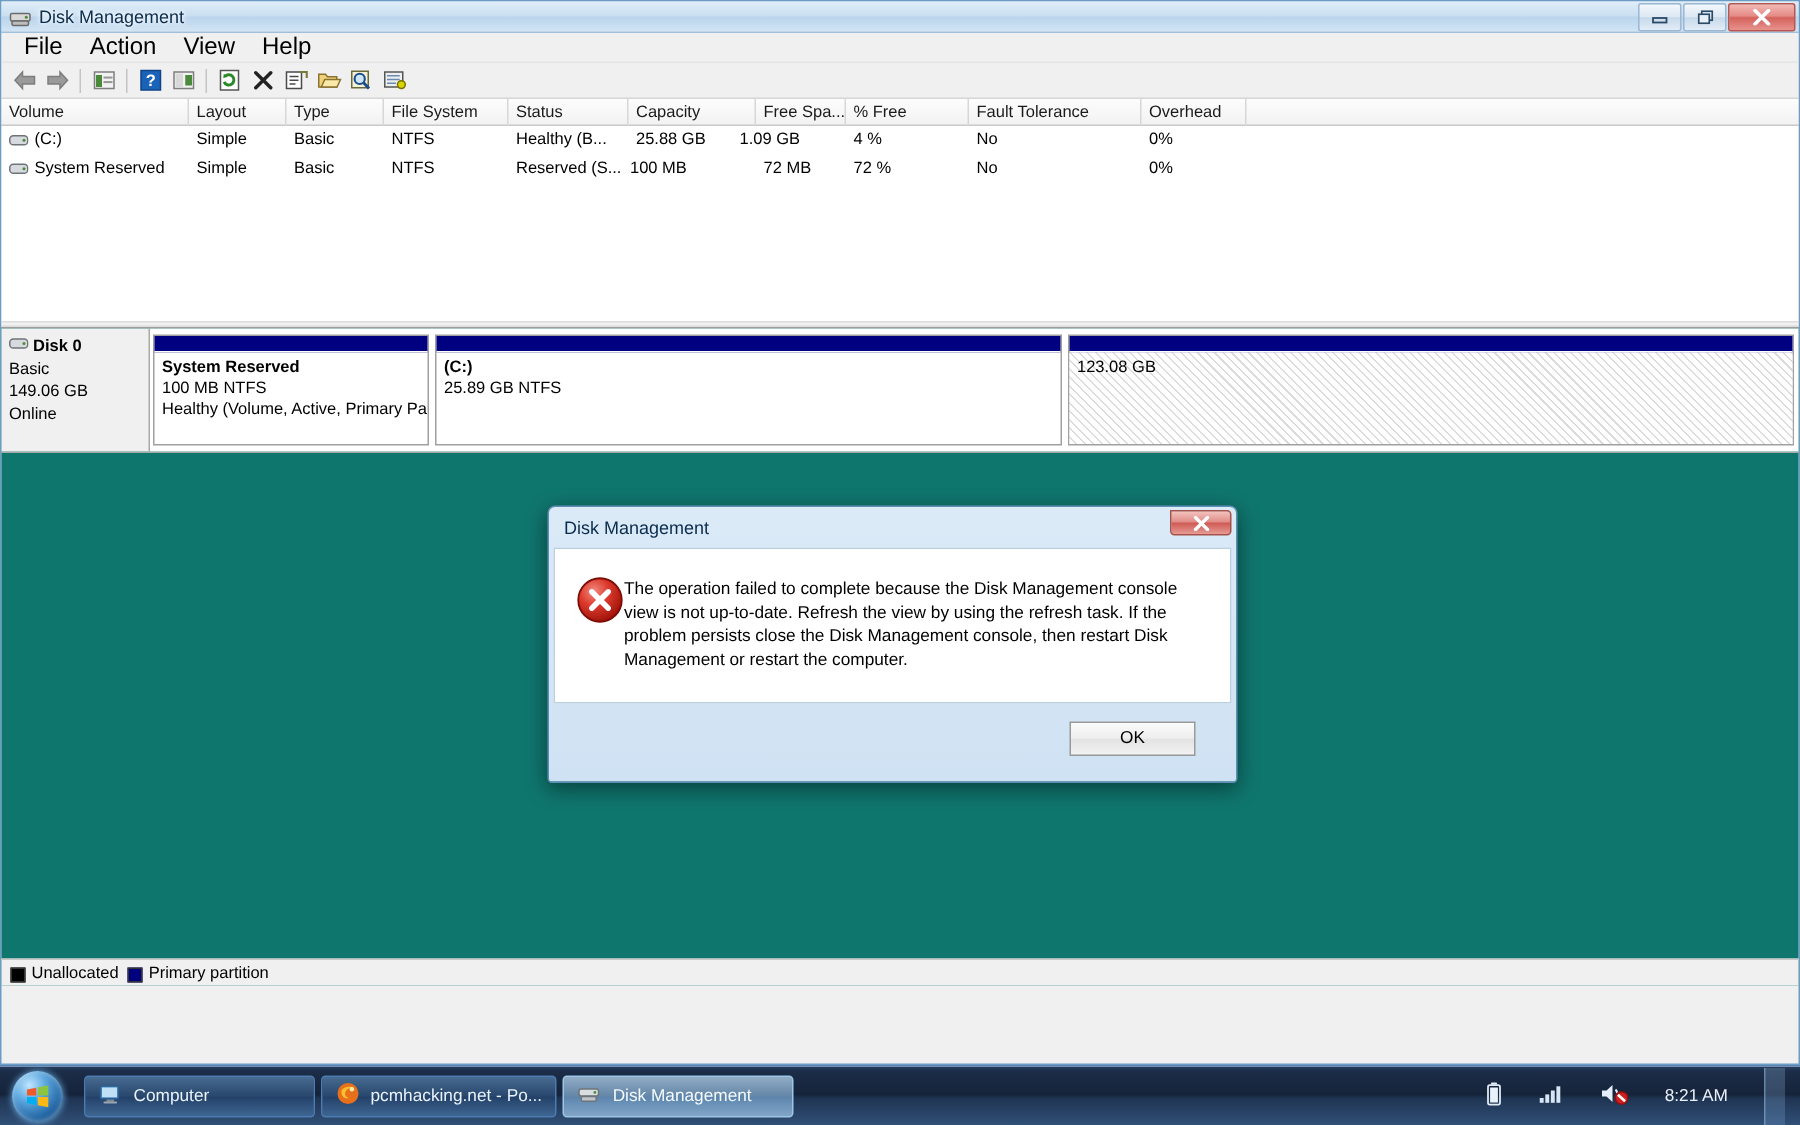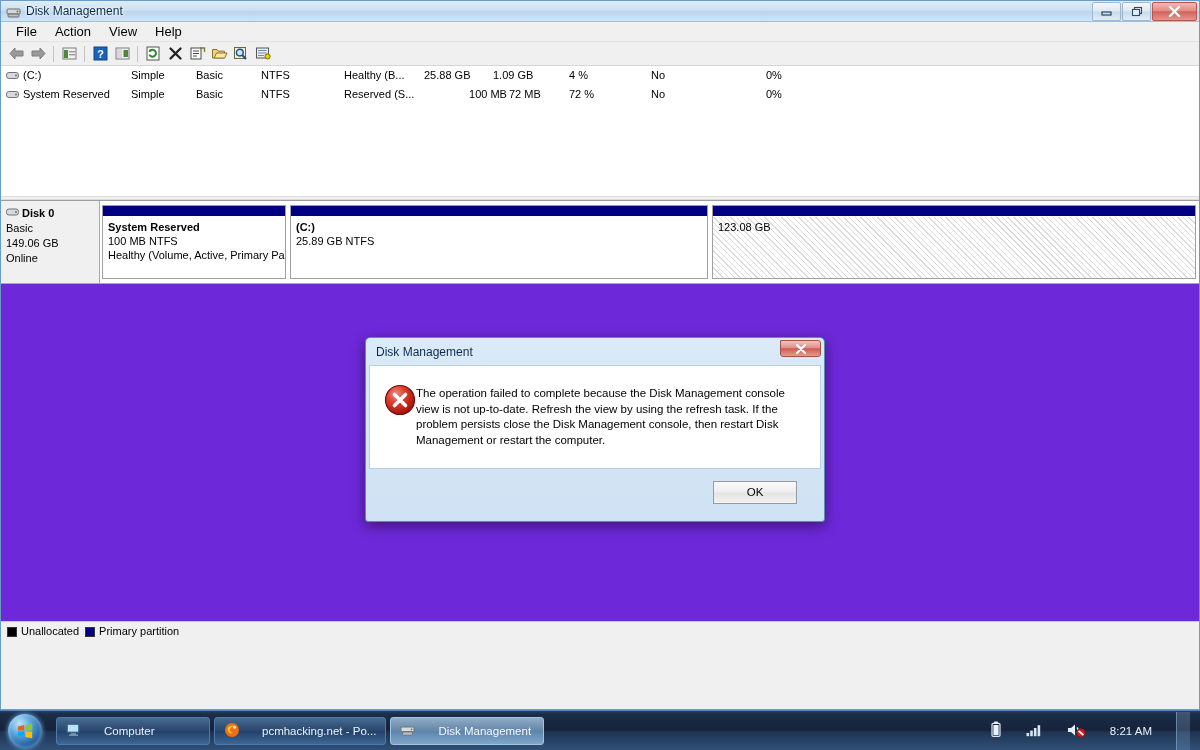--- a/index.html
+++ b/index.html
@@ -69,21 +69,21 @@
   }
   .winbtn svg { display: block; }
 
   
   .menubar {
     height: 20px; background: #f0f0f0;
     display: flex; align-items: center; padding-left: 6px;
     border-bottom: 1px solid #e4e4e4;
   }
   .menu-item {
-    padding: 2px 9px; font-size: 13px; color: #000;
+    padding: 2px 9px; font-size: 16px; color: #000;
   }
 
   
   .toolbar {
     height: 24px; background: #f0f0f0;
     display: flex; align-items: center; padding-left: 4px;
     border-bottom: 1px solid #d6d6d6;
   }
   .tb-btn { width: 22px; height: 21px; display:flex; align-items:center; justify-content:center; }
   .tb-sep { width: 1px; height: 16px; background: #c4c4c4; margin: 0 4px; }
@@ -107,21 +107,21 @@
     position: absolute; top: 0; height: 19px; line-height: 19px;
     font-size: 11px; color: #000; padding-left: 5px;
     white-space: nowrap; overflow: hidden;
   }
   .vcell.withicon { padding-left: 22px; }
   .drive-ico { position: absolute; left: 5px; top: 4px; }
 
   .splitter { height: 4px; background: #f0f0f0; border-top:1px solid #dcdcdc; border-bottom: 1px solid #dcdcdc;}
 
   
-  .graphview { position: relative; background: #6d28d9; height: 439px; border-top: 1px solid #9e9e9e; }
+  .graphview { position: relative; background: #0f766e; height: 439px; border-top: 1px solid #9e9e9e; }
   .diskrow { position: relative; display: flex; border-bottom: 1px solid #a9a9a9; }
   .diskinfo {
     width: 99px; min-height: 82px; background: #f0f0f0;
     border-right: 1px solid #a9a9a9;
     padding: 5px 4px 4px 5px;
     font-size: 11px; color: #000; line-height: 15px;
   }
   .diskinfo .dname { font-weight: bold; display:flex; align-items:center; gap:3px; }
   .diskbars { position: relative; flex: 1; padding: 4px 3px 4px 2px; display: flex; gap: 4px; background: #fff;}
   .part {
@@ -201,21 +201,21 @@
     width: 34px; height: 34px; border-radius: 50%;
     background: radial-gradient(circle at 34% 28%, #bfe6ff 0%, #5ea9e0 32%, #1d5f9e 70%, #0c3868 100%);
     box-shadow: 0 0 5px rgba(120,200,255,0.85), inset 0 0 4px rgba(255,255,255,0.5);
     display: flex; align-items: center; justify-content: center;
   }
   .tasks { display: flex; gap: 4px; margin-left: 8px; }
   .taskbtn {
     height: 28px; min-width: 154px;
     border: 1px solid #4b7bb0; border-radius: 3px;
     background: linear-gradient(180deg, rgba(108,160,208,0.55) 0%, rgba(62,108,160,0.5) 48%, rgba(40,78,126,0.55) 52%, rgba(78,128,178,0.55) 100%);
-    display: flex; align-items: center; gap: 22px; padding: 0 9px;
+    display: flex; align-items: center; gap: 7px; padding: 0 9px;
     color: #e9f3fc; font-size: 11.5px; white-space: nowrap; overflow: hidden;
   }
   .taskbtn.active {
     background: linear-gradient(180deg, rgba(190,222,248,0.72) 0%, rgba(150,196,234,0.62) 48%, rgba(126,176,220,0.66) 52%, rgba(166,206,240,0.70) 100%);
     border-color: #9cc6e8;
     color: #f4faff;
   }
   .tray {
     margin-left: auto; display: flex; align-items: center; gap: 24px;
     padding-right: 10px; color: #e8f1fb; font-size: 11.5px;
@@ -353,20 +353,33 @@
         <svg width="17" height="15" viewBox="0 0 17 15">
           <rect x="1.5" y="2" width="12" height="10" fill="#eceef0" stroke="#555"></rect>
           <line x1="3" y1="4.5" x2="11.5" y2="4.5" stroke="#6a8ab0"></line>
           <line x1="3" y1="7" x2="11.5" y2="7" stroke="#6a8ab0"></line>
           <line x1="3" y1="9.5" x2="9" y2="9.5" stroke="#6a8ab0"></line>
           <circle cx="12.6" cy="10.4" r="2.6" fill="#d8d400" stroke="#7a7200"></circle>
         </svg>
       </div>
     </div>
 
+    <div class="listhdr">
+      <div class="hcell" style="left:0;width:125px;">Volume</div>
+      <div class="hcell" style="left:125px;width:65px;">Layout</div>
+      <div class="hcell" style="left:190px;width:65px;">Type</div>
+      <div class="hcell" style="left:255px;width:83px;">File System</div>
+      <div class="hcell" style="left:338px;width:80px;">Status</div>
+      <div class="hcell" style="left:418px;width:85px;">Capacity</div>
+      <div class="hcell" style="left:503px;width:60px;">Free Spa...</div>
+      <div class="hcell" style="left:563px;width:82px;">% Free</div>
+      <div class="hcell" style="left:645px;width:115px;">Fault Tolerance</div>
+      <div class="hcell" style="left:760px;width:70px;">Overhead</div>
+      <div class="hcell" style="left:830px;width:30px;border-right:none;"></div>
+    </div>
 
     <div class="listbody">
 
       <div class="vrow">
         <span class="drive-ico">
           <svg width="13" height="11" viewBox="0 0 13 11">
             <rect x="0.5" y="2.5" width="12" height="6" rx="2.4" fill="#d6dade" stroke="#6f7478"></rect>
             <circle cx="10" cy="5.5" r="1" fill="#4a8a3a"></circle>
           </svg>
         </span>
@@ -387,21 +400,21 @@
           <svg width="13" height="11" viewBox="0 0 13 11">
             <rect x="0.5" y="2.5" width="12" height="6" rx="2.4" fill="#d6dade" stroke="#6f7478"></rect>
             <circle cx="10" cy="5.5" r="1" fill="#4a8a3a"></circle>
           </svg>
         </span>
         <span class="vcell withicon" style="left:0;width:125px;">System Reserved</span>
         <span class="vcell" style="left:125px;width:65px;">Simple</span>
         <span class="vcell" style="left:190px;width:65px;">Basic</span>
         <span class="vcell" style="left:255px;width:83px;">NTFS</span>
         <span class="vcell" style="left:338px;width:80px;">Reserved (S...</span>
-        <span class="vcell" style="left:442px;width:85px;text-align:center;">100 MB</span>
+        <span class="vcell" style="left:414px;width:85px;">100 MB</span>
         <span class="vcell" style="left:503px;width:60px;">72 MB</span>
         <span class="vcell" style="left:563px;width:82px;">72 %</span>
         <span class="vcell" style="left:645px;width:115px;">No</span>
         <span class="vcell" style="left:760px;width:70px;">0%</span>
       </div>
     </div>
 
     <div class="splitter"></div>
 
     <div class="graphview">

